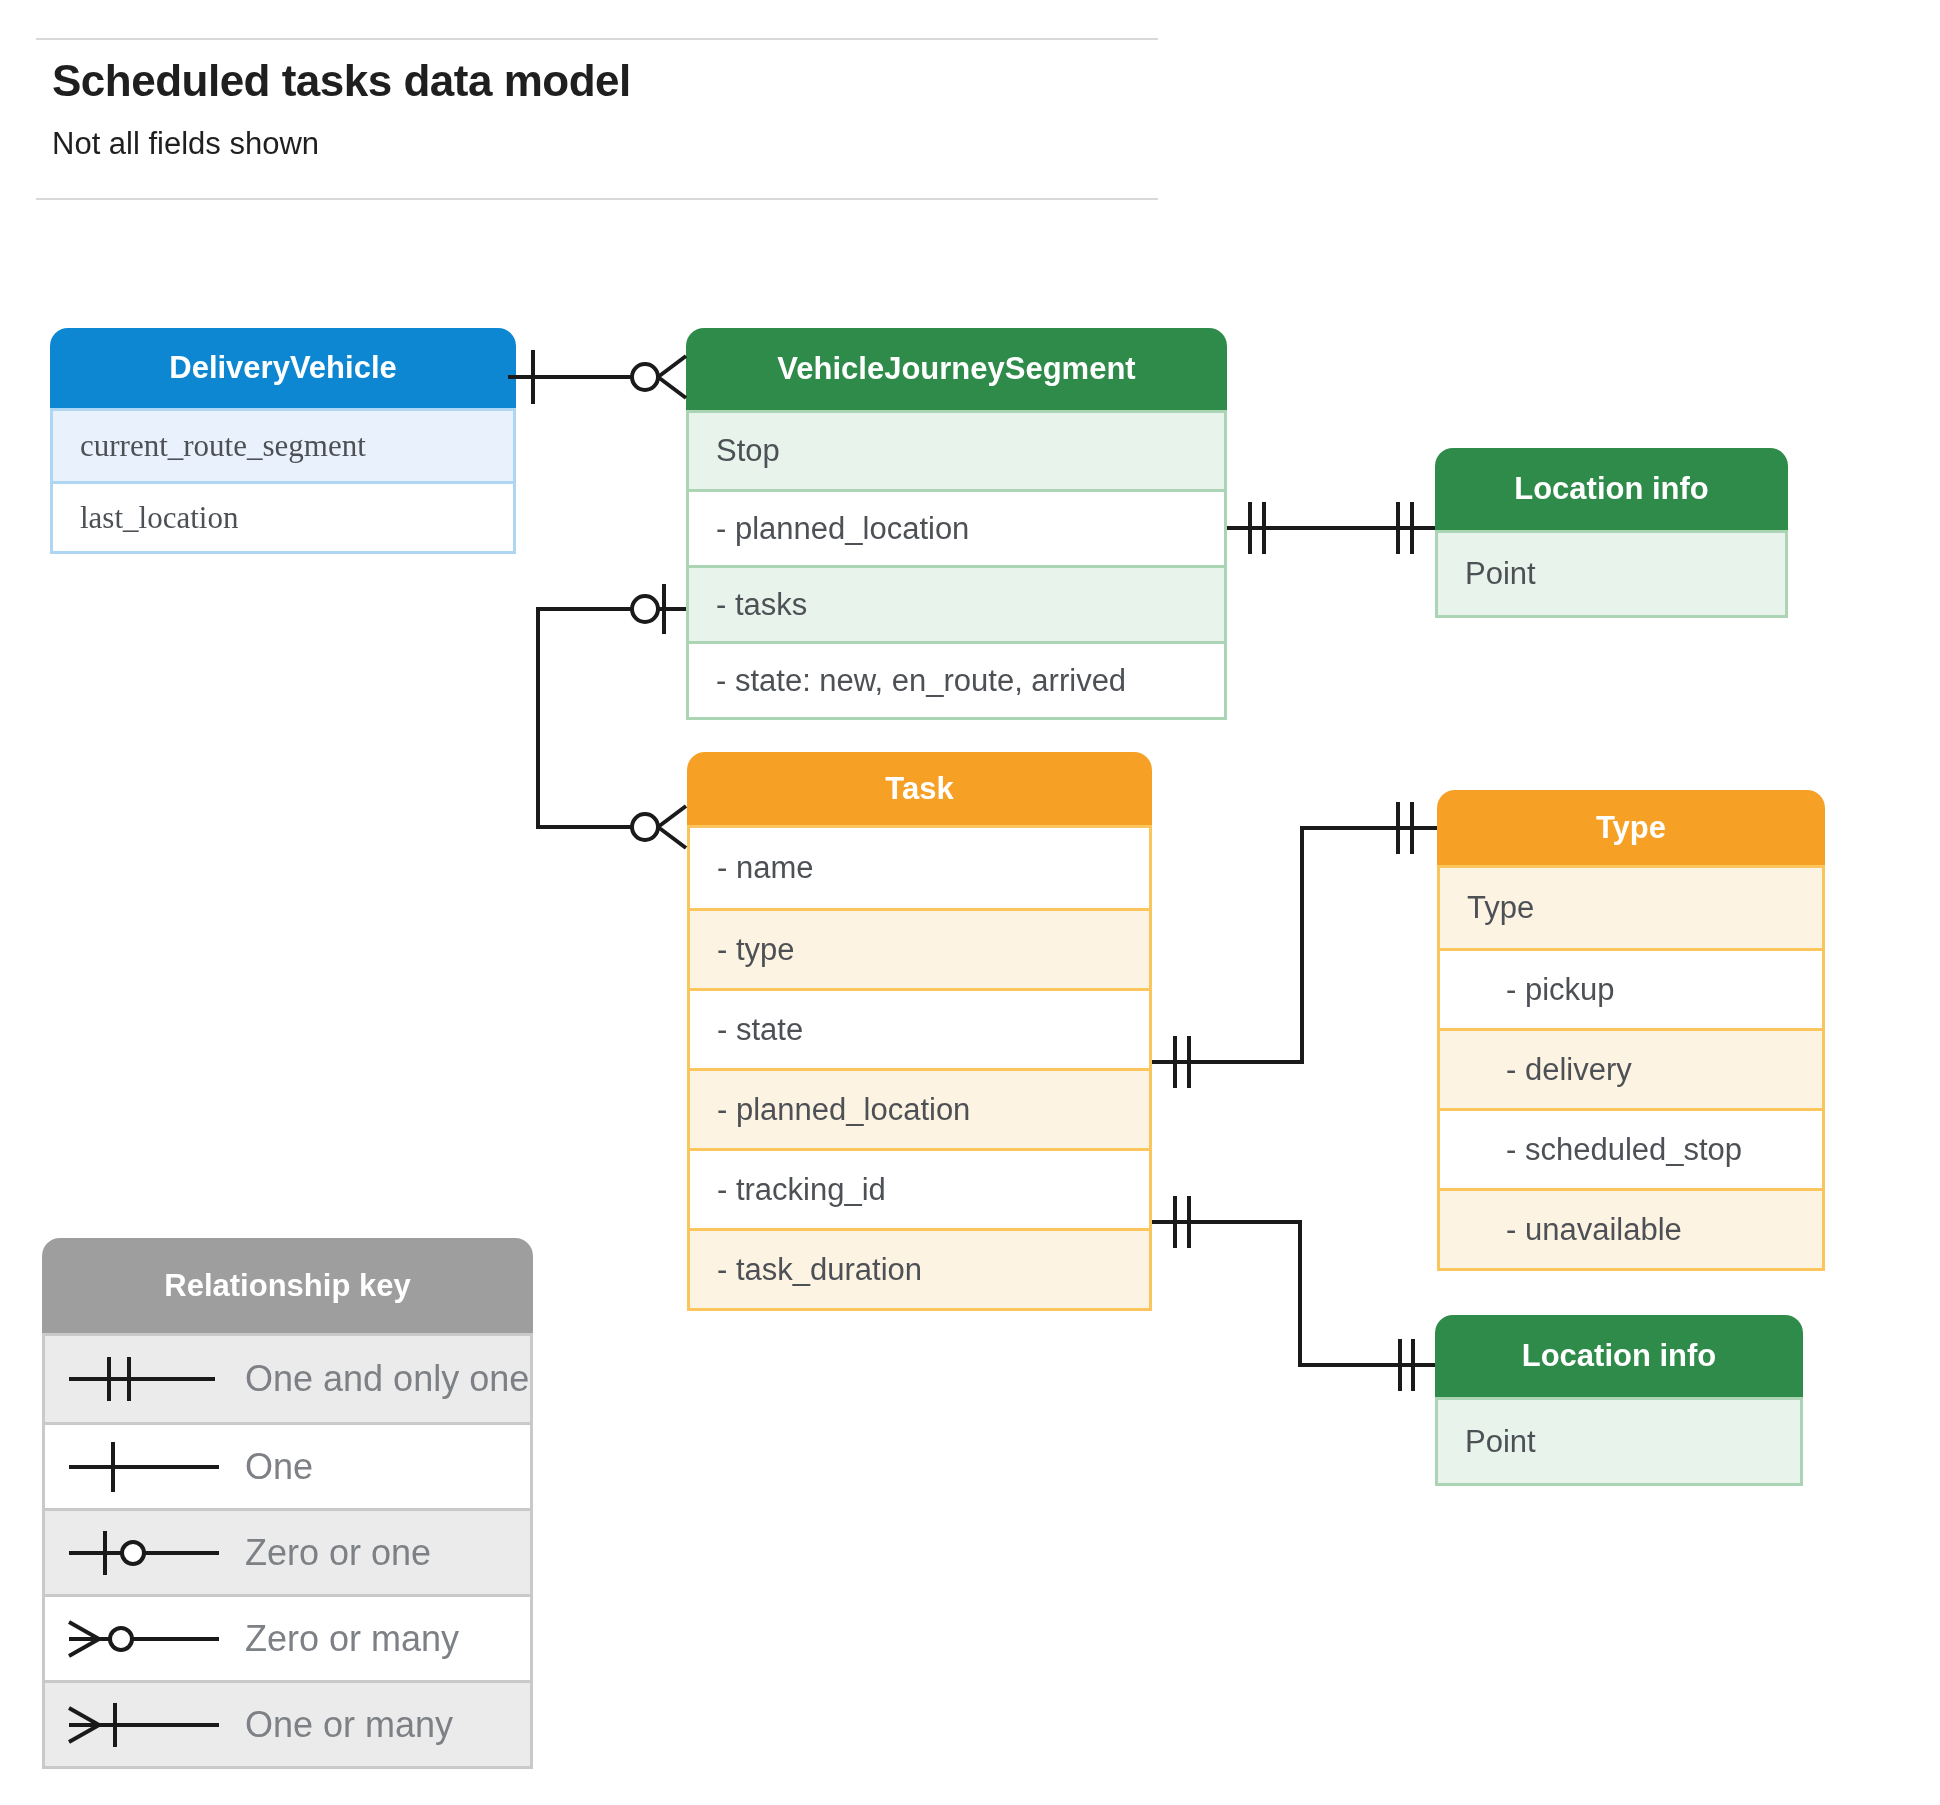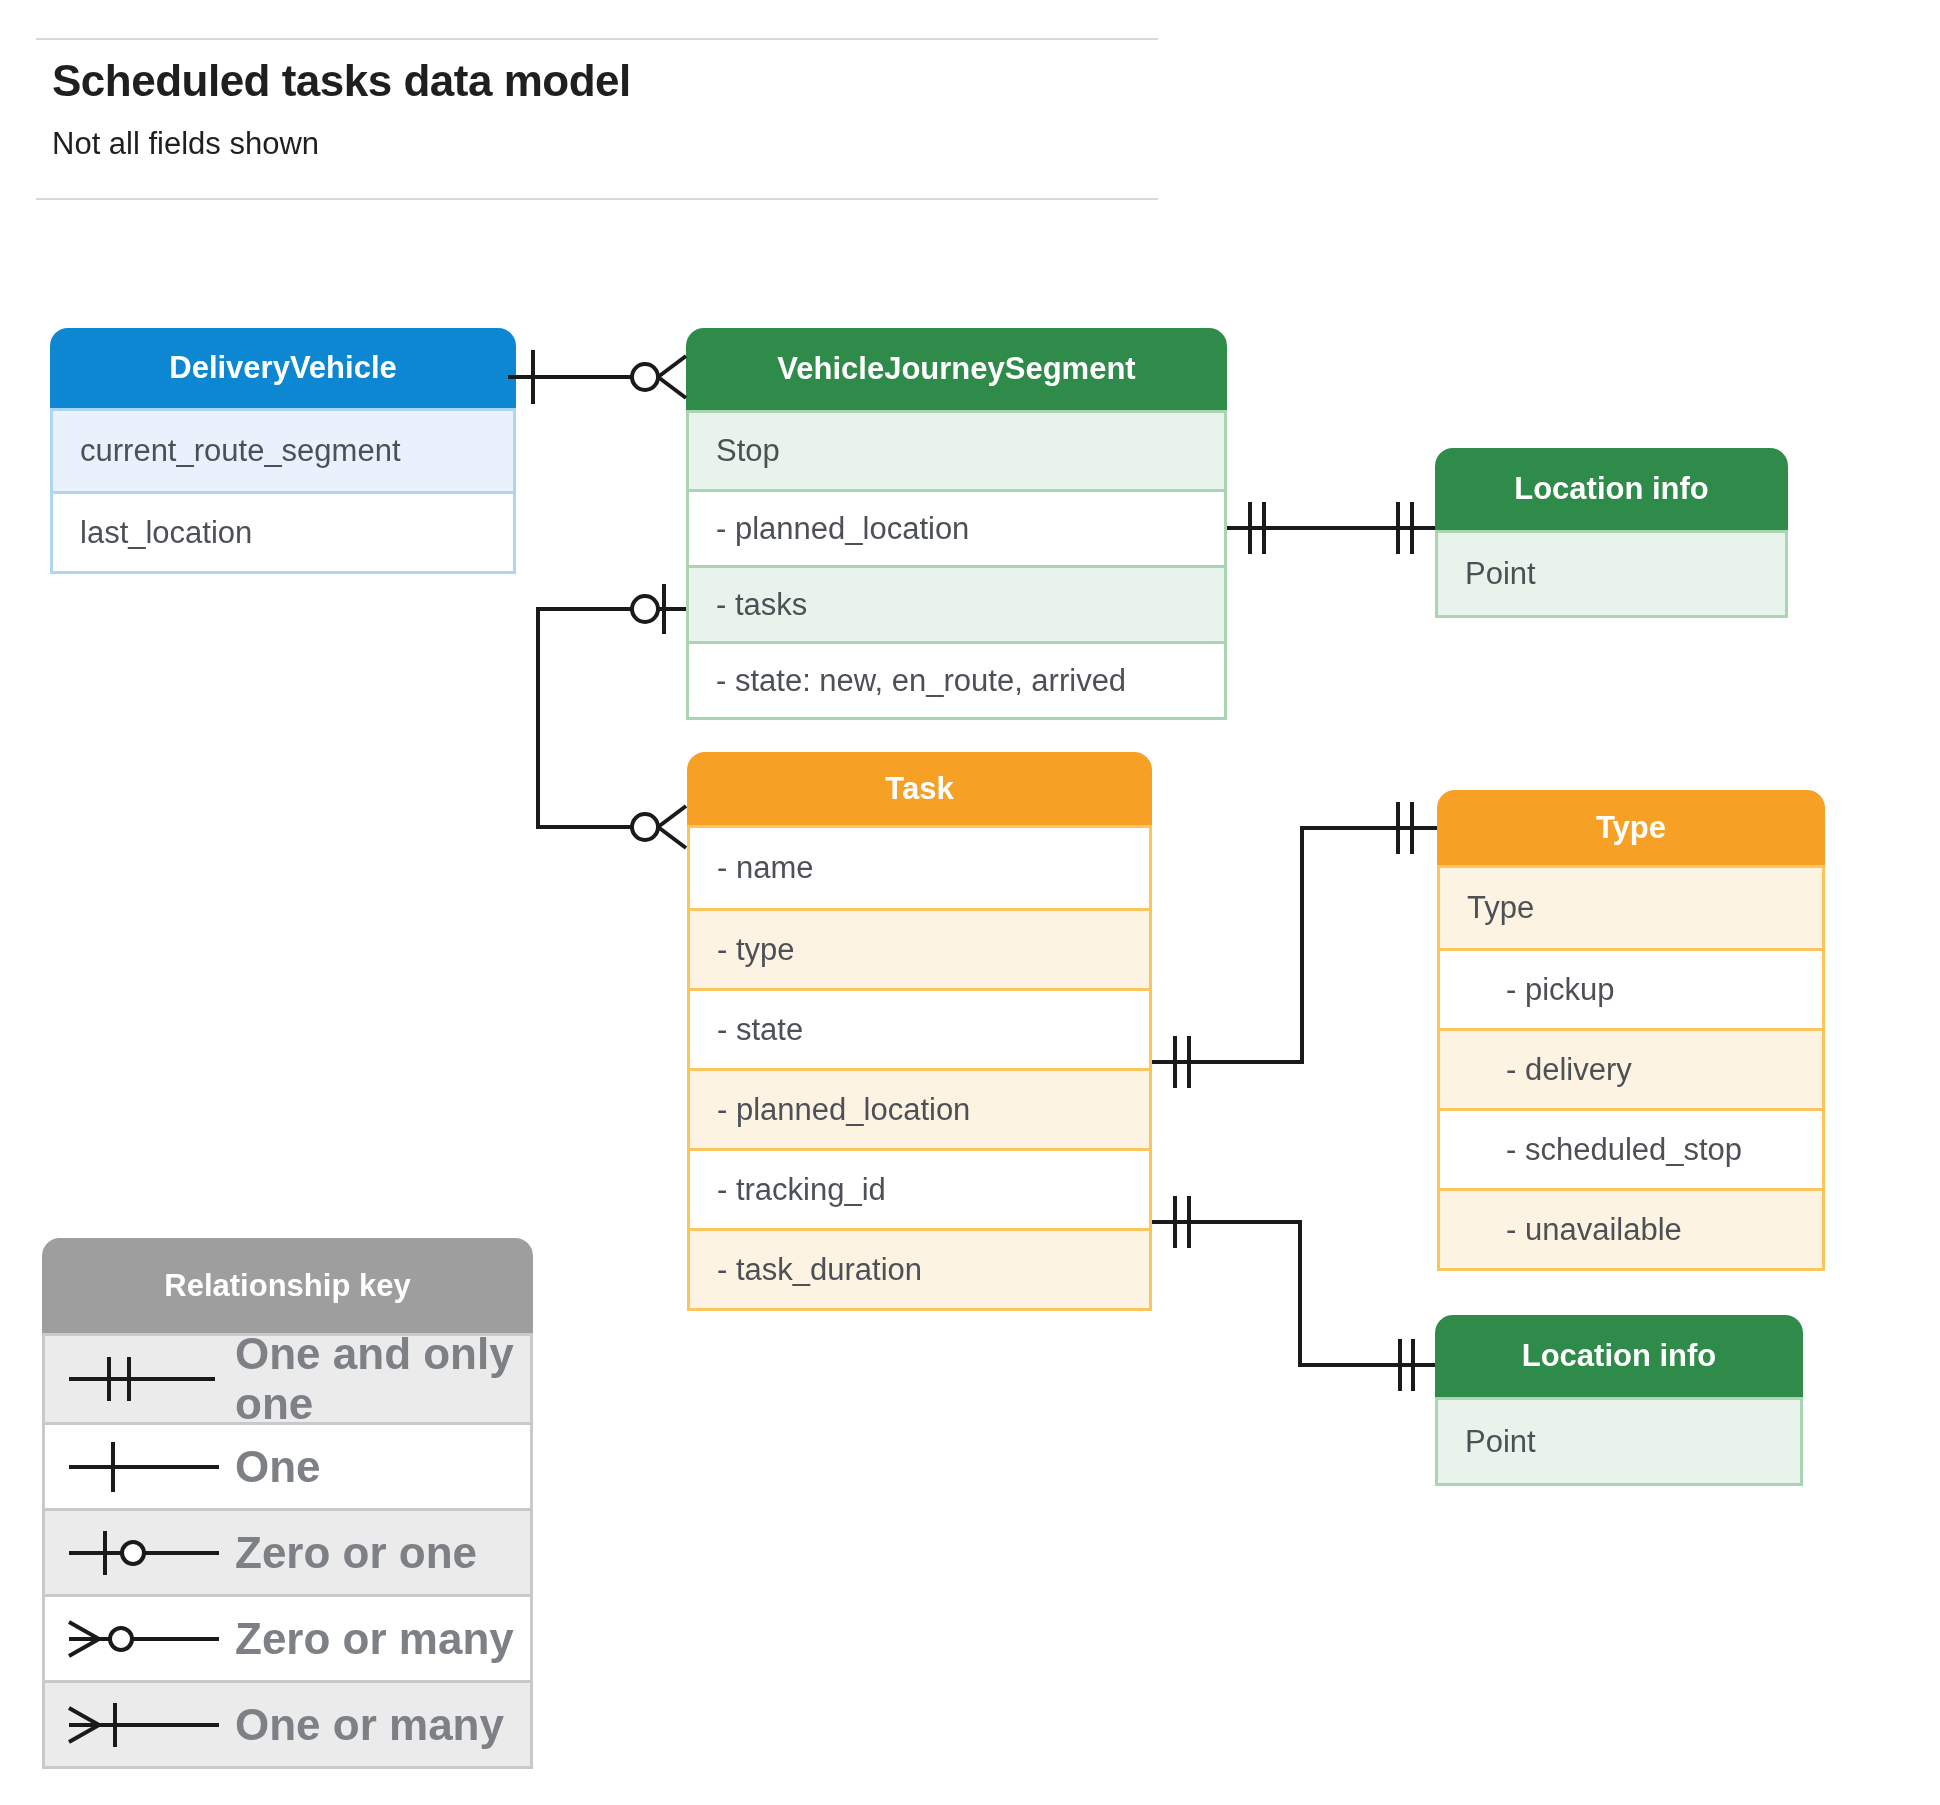--- a/index.html
+++ b/index.html
@@ -48,29 +48,29 @@
   .t-orange .entity-header{background:#f6a125;}
   .t-orange .entity-body{border-color:#fbc55d;}
   .t-orange .row + .row{border-color:#fbc55d;}
   .t-orange .row.alt{background:#fdf3e2;}
   
   .t-gray .entity-header{background:#9e9e9e;}
   .t-gray .entity-body{border-color:#c9c9c9;}
   .t-gray .row + .row{border-color:#c9c9c9;}
   .t-gray .row.alt{background:#ebebeb;}
 
-  #dv .row{height:80px;}
+  #dv .row{height:70px;font-family:Liberation Serif, serif;}
   #vjs .row{height:76px;}
   #li1 .row{height:82px;}
   #task .row{height:80px;}
   #type .row{height:80px;}
   #li2 .row{height:83px;}
   #legend .row{height:86px;padding-left:18px;}
 
-  .legend-label{font-size:44px;color:#7d8084;margin-left:12px;font-weight:bold;}
+  .legend-label{font-size:36px;color:#7d8084;margin-left:22px;}
   .legend-symbol{flex:0 0 auto;}
   .legend-symbol svg{display:block;}
   .legend-symbol path{stroke:#1a1a1a;stroke-width:4;fill:none;}
   .legend-symbol circle{stroke:#1a1a1a;stroke-width:4;fill:#ffffff;}
 
   #connectors{position:absolute;left:0;top:0;pointer-events:none;}
   #connectors path{stroke:#1a1a1a;stroke-width:4;fill:none;}
   #connectors circle{stroke:#1a1a1a;stroke-width:4;fill:#ffffff;}
 </style>
 </head>

